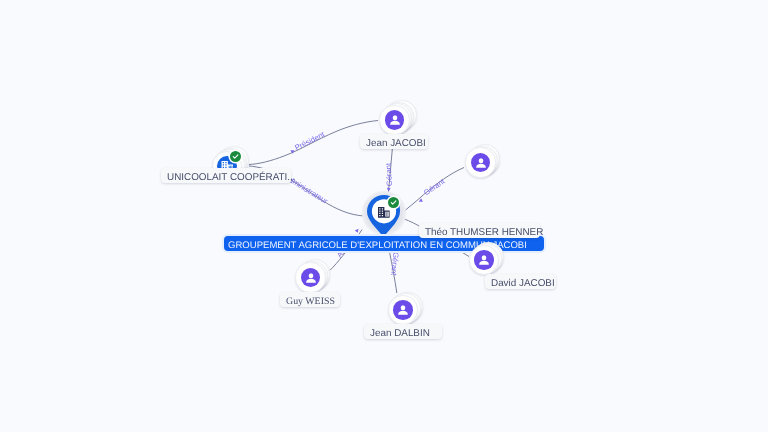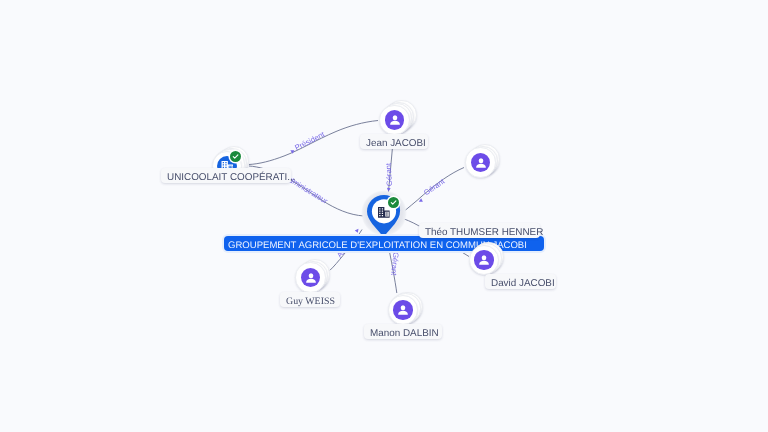--- a/index.html
+++ b/index.html
@@ -161,15 +161,15 @@
         <div class="card" style="left: -10.6px; top: -18.4px; width: 30.4px; height: 30.4px;"></div>
         <div class="card" style="left: -12.9px; top: -16.8px; width: 30.4px; height: 30.4px;"></div>
         <div class="card" style="left: -15.2px; top: -15.2px; width: 30.4px; height: 30.4px;"></div>
         <div class="glyph" style="left: -9.7px; top: -9.7px; width: 19.4px; height: 19.4px; background: rgb(108, 76, 232);">
           <svg width="16" height="16" viewBox="0 0 24 24">
             <ellipse cx="12" cy="8.5" rx="3.45" ry="3.8" fill="#fff"></ellipse>
             <path fill="#fff" d="M12 13.3c-4.1 0-7.2 2.35-7.2 4.6V19.1h14.4V17.9c0-2.25-3.1-4.6-7.2-4.6z"></path>
           </svg>
         </div>
       </div>
-      <div class="nlabel" style="left: 364px; top: 324px; width: 78px; padding: 0px 6px;">Manon DALBIN</div>
+      <div class="nlabel" style="left: 364px; top: 324px; width: 78px; padding: 0px 6px;">Jean DALBIN</div>
     </div>
 </div>
 
 </body></html>

